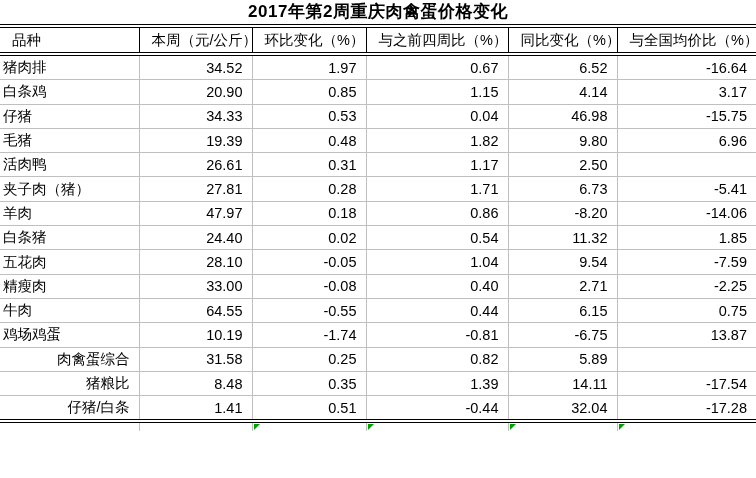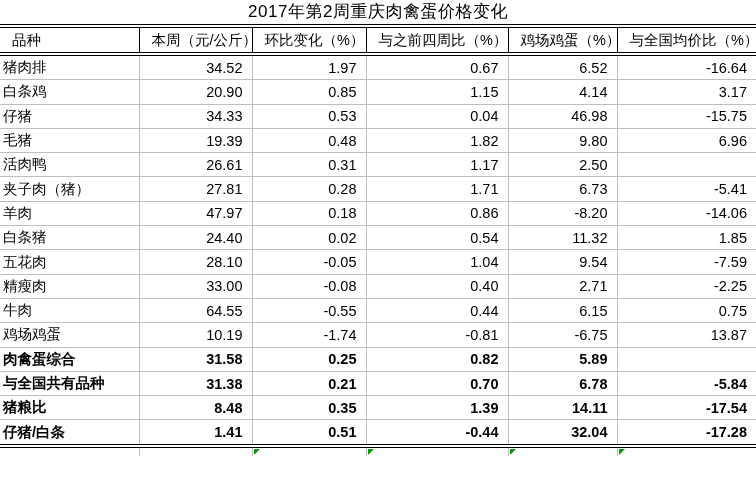--- a/index.html
+++ b/index.html
@@ -2,21 +2,21 @@
 <html><head>
 <meta charset="utf-8">
 <style>
   html,body{margin:0;padding:0;}
   body{
     width:756px;height:478px;background:#ffffff;color:#000;
     font-family:"Liberation Sans", sans-serif;overflow:hidden;
   }
   .sheet-title{
     height:24px;line-height:23px;text-align:center;
-    font-weight:normal;font-size:17px;letter-spacing:0.5px;
+    font-weight:bold;font-size:17px;letter-spacing:0.5px;
   }
   table.price-table{
     border-collapse:collapse;table-layout:fixed;width:756px;
   }
   .price-table th{
     border-top:4px double #000;
     border-bottom:4px double #000;
     border-right:1px solid #000;
     font-weight:normal;text-align:left;
     font-size:14.5px;height:24px;padding:0 2px 0 12px;
@@ -24,21 +24,21 @@
   }
   .price-table th:last-child{border-right:none;}
   .price-table td{
     border-right:1px solid #bfbfbf;
     border-bottom:1px solid #bfbfbf;
     font-size:14.5px;height:23.3px;padding:0 9px 0 3px;
     white-space:nowrap;overflow:hidden;
   }
   .price-table td:last-child{border-right:none;padding-left:8px;}
   .price-table td.num{text-align:right;}
-  .price-table tr.bold td{font-weight:bold;}
+  .price-table tr.bold td{font-weight:normal;text-align:right;}
   .price-table tbody tr:last-child td{border-bottom:4px double #000;}
   .footer-strip{position:relative;height:8px;width:756px;}
   .footer-strip .vline{position:absolute;top:0;width:1px;height:8px;background:#bfbfbf;}
   .footer-strip .err-tri{
     position:absolute;top:1px;width:0;height:0;
     border-top:6px solid #00a000;border-right:6px solid transparent;
   }
 </style>
 </head>
 <body>
@@ -53,21 +53,21 @@
     <col style="width:142px">
     <col style="width:109px">
     <col style="width:139px">
   </colgroup>
   <thead>
     <tr>
       <th>品种</th>
       <th>本周（元/公斤）</th>
       <th>环比变化（%）</th>
       <th>与之前四周比（%）</th>
-      <th>鸡场鸡蛋（%）</th>
+      <th>同比变化（%）</th>
       <th>与全国均价比（%）</th>
     </tr>
   </thead>
   <tbody id="table-body">
       <tr>
         <td>猪肉排</td>
         <td class="num">34.52</td>
         <td class="num">1.97</td>
         <td class="num">0.67</td>
         <td class="num">6.52</td>
@@ -161,28 +161,20 @@
         <td class="num">-6.75</td>
         <td class="num">13.87</td>
       </tr>
       <tr class="bold">
         <td>肉禽蛋综合</td>
         <td class="num">31.58</td>
         <td class="num">0.25</td>
         <td class="num">0.82</td>
         <td class="num">5.89</td>
         <td class="num"></td>
-      </tr>
-      <tr class="bold">
-        <td>与全国共有品种</td>
-        <td class="num">31.38</td>
-        <td class="num">0.21</td>
-        <td class="num">0.70</td>
-        <td class="num">6.78</td>
-        <td class="num">-5.84</td>
       </tr>
       <tr class="bold">
         <td>猪粮比</td>
         <td class="num">8.48</td>
         <td class="num">0.35</td>
         <td class="num">1.39</td>
         <td class="num">14.11</td>
         <td class="num">-17.54</td>
       </tr>
       <tr class="bold">

